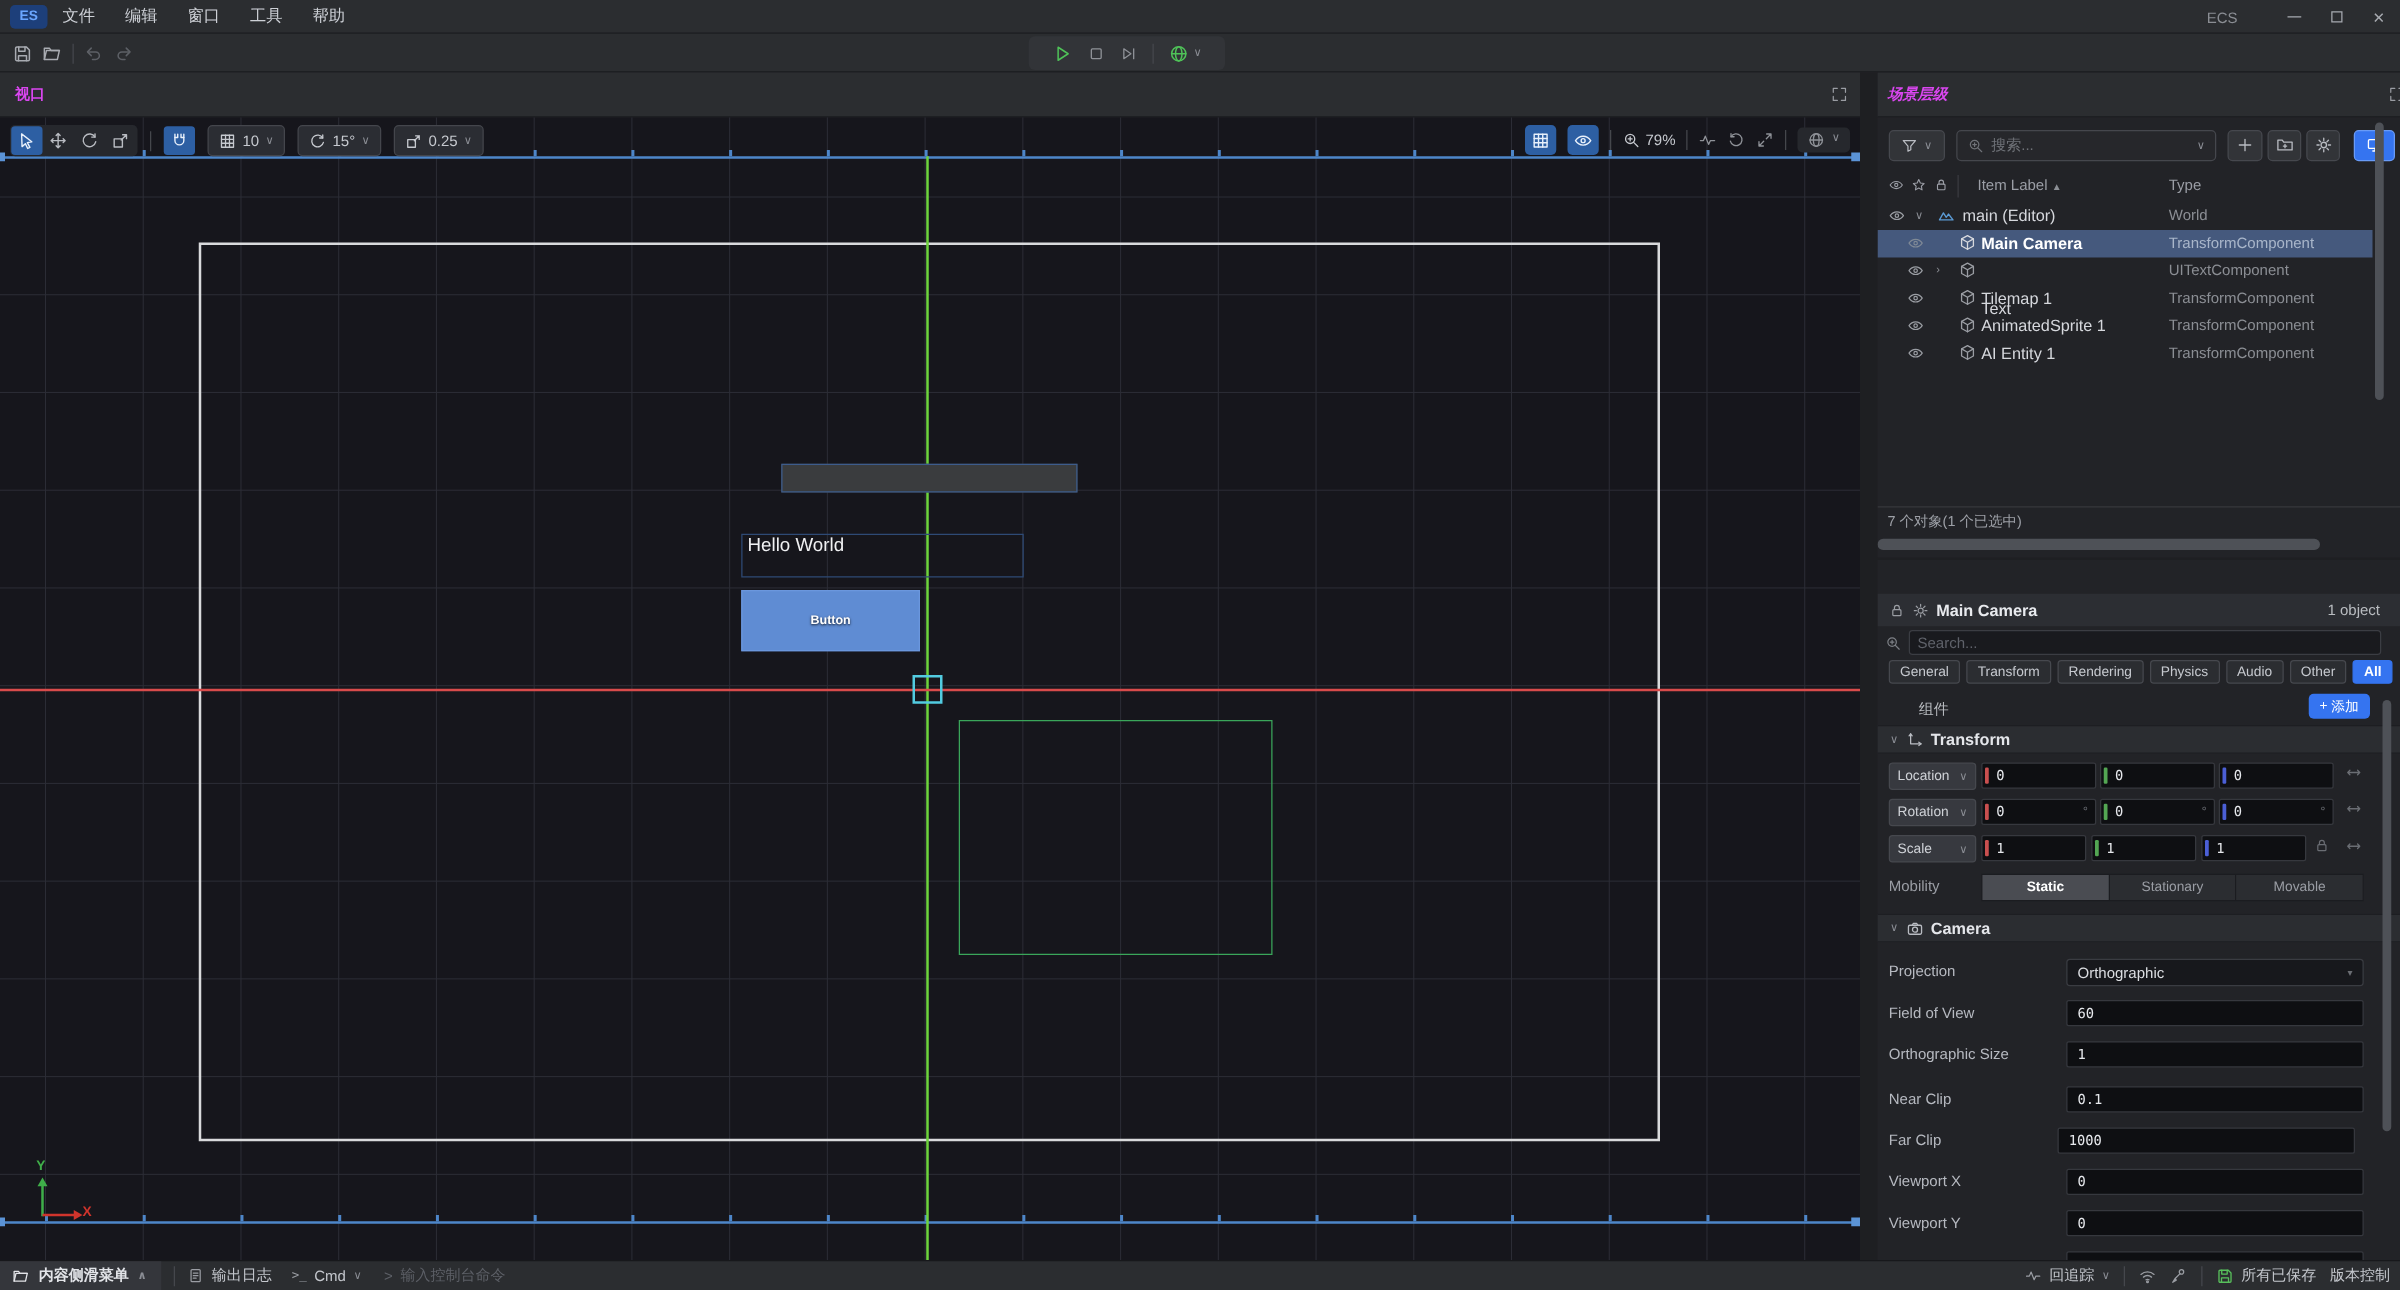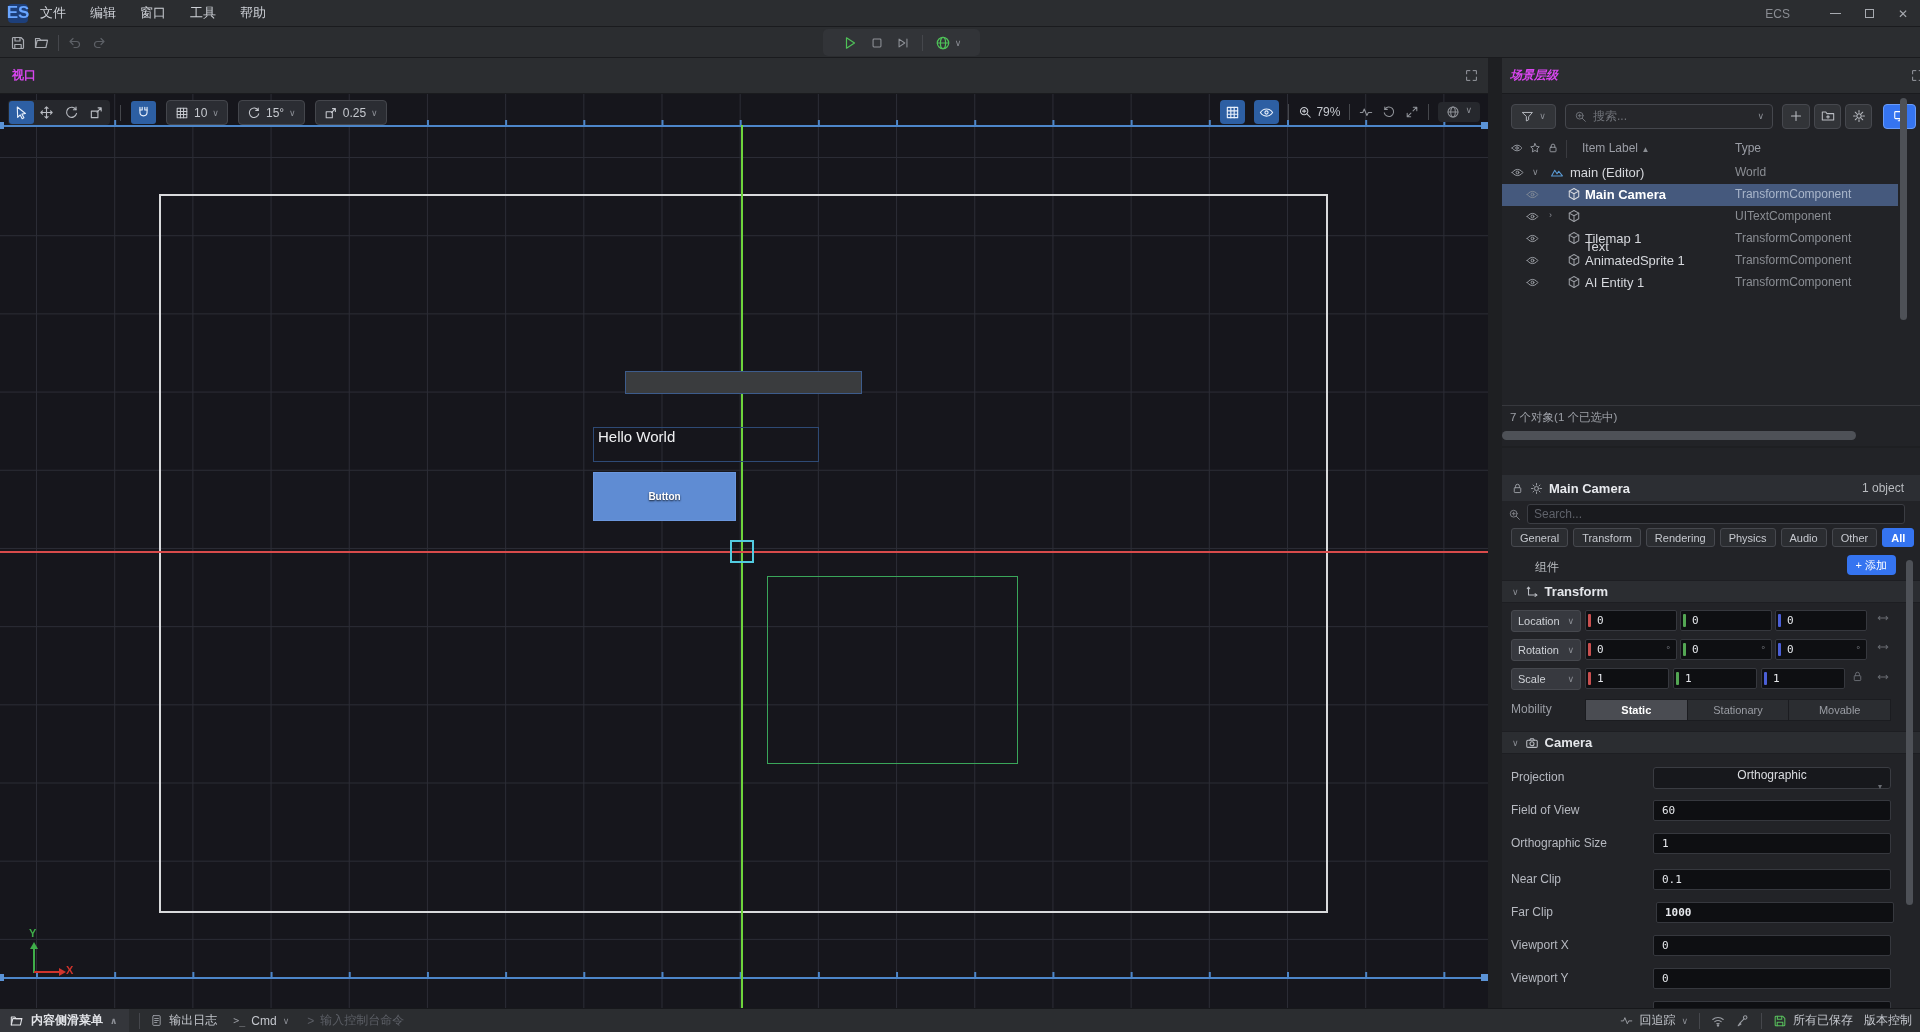--- a/index.html
+++ b/index.html
@@ -12,22 +12,22 @@
 
   
   [data-icon]{ display:inline-flex; align-items:center; justify-content:center; }
   [data-icon] svg{ width:15px; height:15px; }
   .ic12 svg{ width:12px; height:12px; } .ic13 svg{ width:13px; height:13px; }
   .ic14 svg{ width:14px; height:14px; } .ic16 svg{ width:16px; height:16px; }
 
   
   .titlebar { position:absolute; left:0; top:0; width:1920px; height:27px; background:#2b2d30;
               border-bottom:1px solid #1a1b1e; display:flex; align-items:center; }
-  .logo { width:20px; height:19px; margin-left:8px; border-radius:4px; background:#1d3f7a;
-          color:#6aa6ff; font-weight:bold; font-size:17px; display:flex; align-items:center; justify-content:center; }
+  .logo { width:30px; height:19px; margin-left:8px; border-radius:4px; background:#1d3f7a;
+          color:#6aa6ff; font-weight:bold; font-size:11px; display:flex; align-items:center; justify-content:center; }
   .menu-item { padding:0 12px; height:27px; display:flex; align-items:center; color:#cdd0d6; font-size:13px; }
   .menu-item:first-of-type { margin-left:14px; }
   .tb-right { position:absolute; right:0; top:0; height:27px; display:flex; align-items:center; }
   .ecs-label { color:#8a8d93; font-size:12px; margin-right:28px; }
   .winbtn { width:34px; height:27px; display:flex; align-items:center; justify-content:center; color:#a7aab0; }
   .min-glyph { width:11px; height:1px; background:#a7aab0; }
   .max-glyph { width:9px; height:9px; border:1px solid #a7aab0; }
 
   
   .main-toolbar { position:absolute; left:0; top:27px; width:1920px; height:31px; background:#2b2d30;
@@ -139,21 +139,21 @@
              color:#cfd2d7; font-size:11px; display:flex; align-items:center; justify-content:space-between; padding:0 6px; }
   .num-input { position:absolute; height:21px; background:#0e0f12; border:1px solid #36383e; border-radius:2px;
                display:flex; align-items:center; color:#e6e8ec; font-size:11px; overflow:hidden; }
   .num-input .bar { width:3px; height:13px; margin:0 6px 0 2px; border-radius:1px; flex:none; }
   .bar.r { background:#c94f4f; } .bar.g { background:#53a653; } .bar.b { background:#4b5fd6; }
   .deg { margin-left:auto; margin-right:5px; color:#6a6d73; font-size:9px; }
   .link-ic { position:absolute; left:374px; color:#6a6d73; }
   .lock-sm { position:absolute; left:349px; color:#6a6d73; }
   .prop-lbl { position:absolute; left:9px; color:#b6b9c0; font-size:12px; }
   .dd-input { position:absolute; left:151px; width:238px; height:22px; background:#17181c; border:1px solid #3a3c42; border-radius:3px;
-              display:flex; align-items:center; color:#dcdee2; font-size:12px; padding:0 8px;flex-direction:column; }
+              display:flex; align-items:center; color:#dcdee2; font-size:12px; padding:0 8px; }
   .dd-caret { margin-left:auto; color:#6a6d73; font-size:8px; }
   .seg { position:absolute; left:83px; width:306px; height:22px; display:flex; background:#26272b; border:1px solid #1b1c20; }
   .seg-cell { flex:1; display:flex; align-items:center; justify-content:center; font-size:11px; color:#9a9da4;
               background:#2b2d31; border-right:1px solid #1b1c20; }
   .seg-cell:last-child { border-right:none; }
   .seg-cell.active { background:#4a4c52; color:#fff; font-weight:bold; }
   .mob-lbl { position:absolute; left:9px; color:#9a9da4; font-size:12px; }
   .vscroll-i { position:absolute; left:404px; top:112px; width:7px; height:345px; background:#4e5157; border-radius:4px; }
 
   
@@ -806,21 +806,21 @@
         </div>
     </div>
     <div class="p-row" style="top:421px;">
       <span class="prop-lbl" style="top:3px;">Near Clip</span>
       <div class="num-input mono" style="left:151px; width:238px; padding-left:8px;">
           <span>0.1</span>
         </div>
     </div>
     <div class="p-row" style="top:454px;">
       <span class="prop-lbl" style="top:3px;">Far Clip</span>
-      <div class="num-input mono" style="left:154px; width:238px; padding-left:8px;font-weight:bold;">
+      <div class="num-input mono" style="left:144px; width:238px; padding-left:8px;">
           <span>1000</span>
         </div>
     </div>
     <div class="p-row" style="top:487px;">
       <span class="prop-lbl" style="top:3px;">Viewport X</span>
       <div class="num-input mono" style="left:151px; width:238px; padding-left:8px;">
           <span>0</span>
         </div>
     </div>
     <div class="p-row" style="top:520px;">

